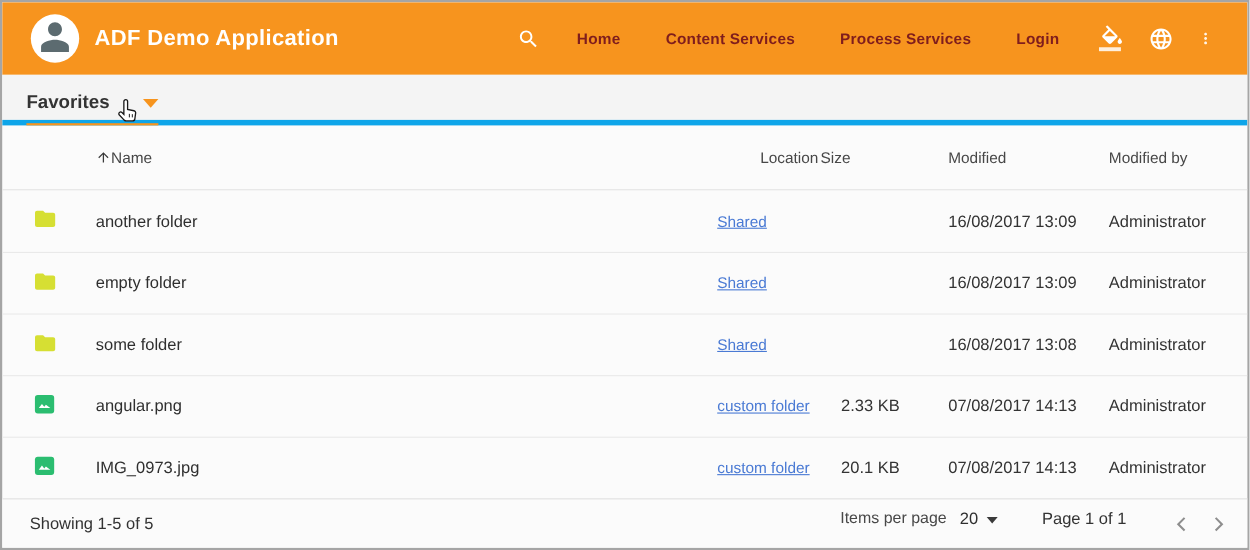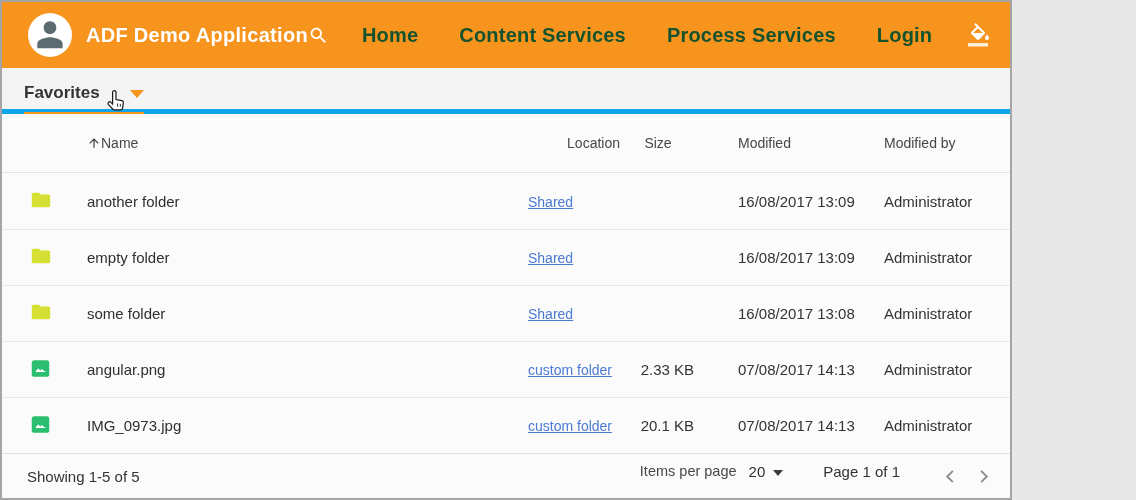--- a/index.html
+++ b/index.html
@@ -1,18 +1,18 @@
 <!DOCTYPE html>
 <html><head>
 <meta charset="utf-8">
 <style>
   * { margin:0; padding:0; box-sizing:border-box; }
   html,body { background:#e8e8e8; }
   .page {
-    width:1012px; height:500px;
+    width:1136px; height:500px;
     border:2px solid #a5a5a5;
     background:#fbfbfb;
     font-family:"Liberation Sans", sans-serif;
     position:relative; overflow:hidden;
   }
 
   
   .app-header {
     height:66px; background:#f7941e;
     display:flex; align-items:center;
@@ -30,21 +30,21 @@
     white-space:nowrap;
   }
   .hspacer { flex:1; }
   .icon-btn {
     background:none; border:none; padding:0; cursor:pointer;
     display:flex; align-items:center; justify-content:center;
   }
   .search-btn { margin-right:33px; }
   .topnav { display:flex; align-items:center; gap:41px; margin-right:36px; }
   .topnav a {
-    color:#14532d; text-decoration:none; font-size:20px; font-weight:600;
+    color:#7f1d1d; text-decoration:none; font-size:14px; font-weight:600;
     letter-spacing:.2px; white-space:nowrap; cursor:pointer;
   }
   .header-icons { display:flex; align-items:center; gap:21px; }
 
   
   .subheader {
     height:46px; background:#f4f4f4;
     border-bottom:5px solid #0ea5e9;
     position:relative;
   }
@@ -73,21 +73,21 @@
     grid-template-columns:57px 1fr 112px 72px 160px 140px;
     align-items:center;
     padding:0 16px 0 28px;
   }
   .thead {
     height:59px; border-bottom:1px solid #e3e3e3;
     color:#474747; font-size:14px;
   }
   .thead .col-name { display:flex; align-items:center; gap:0; cursor:pointer; }
   .thead .col-loc  { text-align:right; padding-right:2px; cursor:pointer; }
-  .thead .col-size { text-align:center; cursor:pointer; }
+  .thead .col-size { text-align:left; cursor:pointer; }
   .thead .col-mod  { padding-left:44px; cursor:pointer; }
   .thead .col-modby{ padding-left:30px; cursor:pointer; }
   .sort-arrow { display:flex; align-items:center; }
 
   .trow {
     height:56px; font-size:15px; color:#2f2f2f; cursor:pointer;
   }
   .trow + .trow { border-top:1px solid #e9e9e9; }
   .col-icon { display:flex; align-items:center; }
   .col-name { white-space:nowrap; overflow:hidden; text-overflow:ellipsis; }

